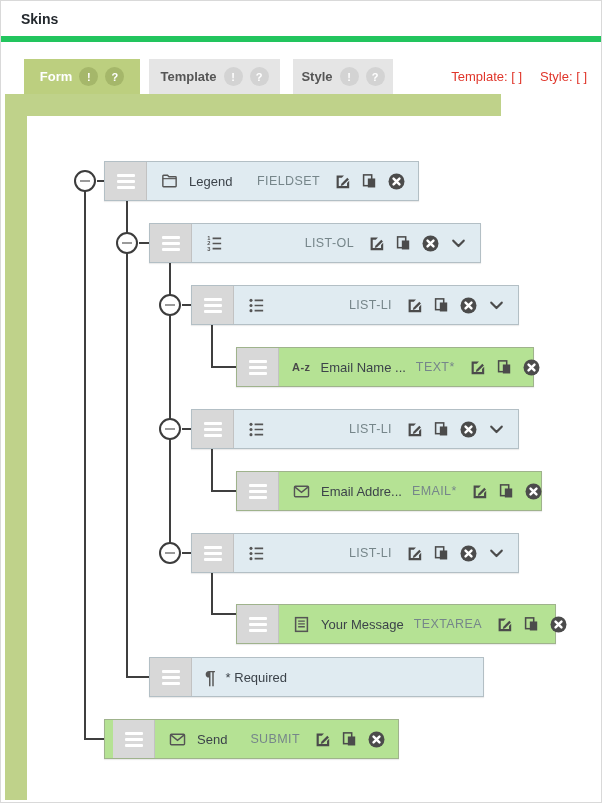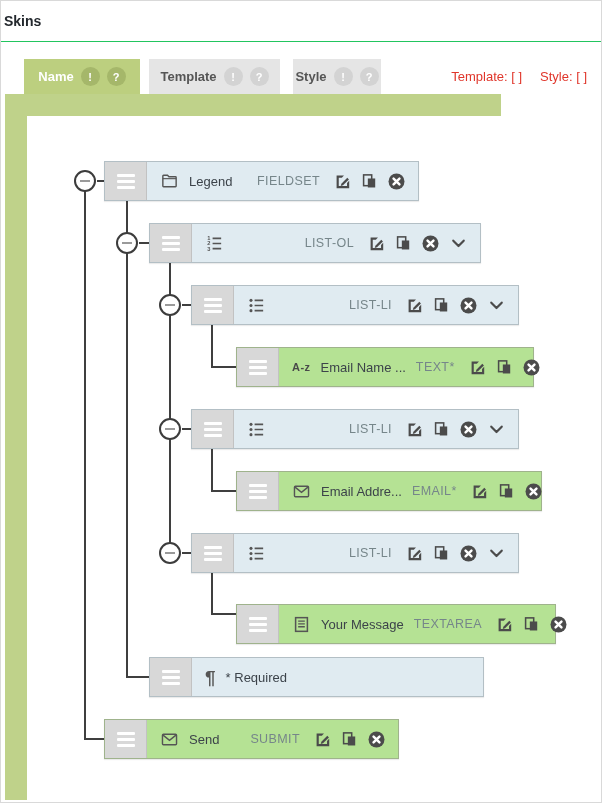--- a/index.html
+++ b/index.html
@@ -7,22 +7,22 @@
   body { font-family:"Liberation Sans", sans-serif; }
 
   .page {
     position:relative; width:602px; height:803px; background:#fff;
     border:1px solid #d9d9d9; overflow:hidden;
   }
 
   
   .metabox-header {
     position:absolute; left:0; top:0; width:100%; height:41px;
-    border-bottom:1px solid #22c55e; background:#fff;
-    display:flex; align-items:center; padding-left:3px;
+    border-bottom:6px solid #22c55e; background:#fff;
+    display:flex; align-items:center; padding-left:20px;
   }
   .metabox-title { font-size:14px; font-weight:bold; color:#23282d; }
 
   
   .tab {
     position:absolute; top:58px; height:35px;
     display:flex; align-items:center; justify-content:center; gap:7px;
     font-size:13px; font-weight:bold; cursor:pointer;
   }
   .tab.active { background:#bccf7f; color:#fff; }
@@ -128,30 +128,30 @@
   </defs>
 </svg>
 
 <div class="page">
 
   <div class="metabox-header">
     <span class="metabox-title">Skins</span>
   </div>
 
   <div class="tab active" style="left:23px; width:116px;">
-    <span>Name</span>
+    <span>Form</span>
     <span class="badge">!</span>
     <span class="badge">?</span>
   </div>
   <div class="tab inactive" style="left:148px; width:131px;">
     <span>Template</span>
     <span class="badge">!</span>
     <span class="badge">?</span>
   </div>
-  <div class="tab inactive" style="left:292px; width:88px;">
+  <div class="tab inactive" style="left:292px; width:100px;">
     <span>Style</span>
     <span class="badge">!</span>
     <span class="badge">?</span>
   </div>
 
   <div class="red-note">
     <span>Template: [  ]</span>
     <span>Style: [  ]</span>
   </div>
 
@@ -484,21 +484,21 @@
             <span class="bar"></span>
             <span class="bar"></span>
             <span class="bar"></span>
           </div>
         <div class="content">
           <span class="lead glyph-pilcrow">¶</span>
           <span class="title">* Required</span>
         </div>
       </div>
 
-      <div class="row green" style="left:77px; top:603px; width:295px;">
+      <div class="row green" style="left:77px; top:603px; width:295px;padding-left:8px;">
         <div class="handle">
             <span class="bar"></span>
             <span class="bar"></span>
             <span class="bar"></span>
           </div>
         <div class="content">
           <span class="lead">
               <svg width="19" height="19" viewBox="0 0 20 20">
                 <use href="#i-mail"></use>
               </svg>

